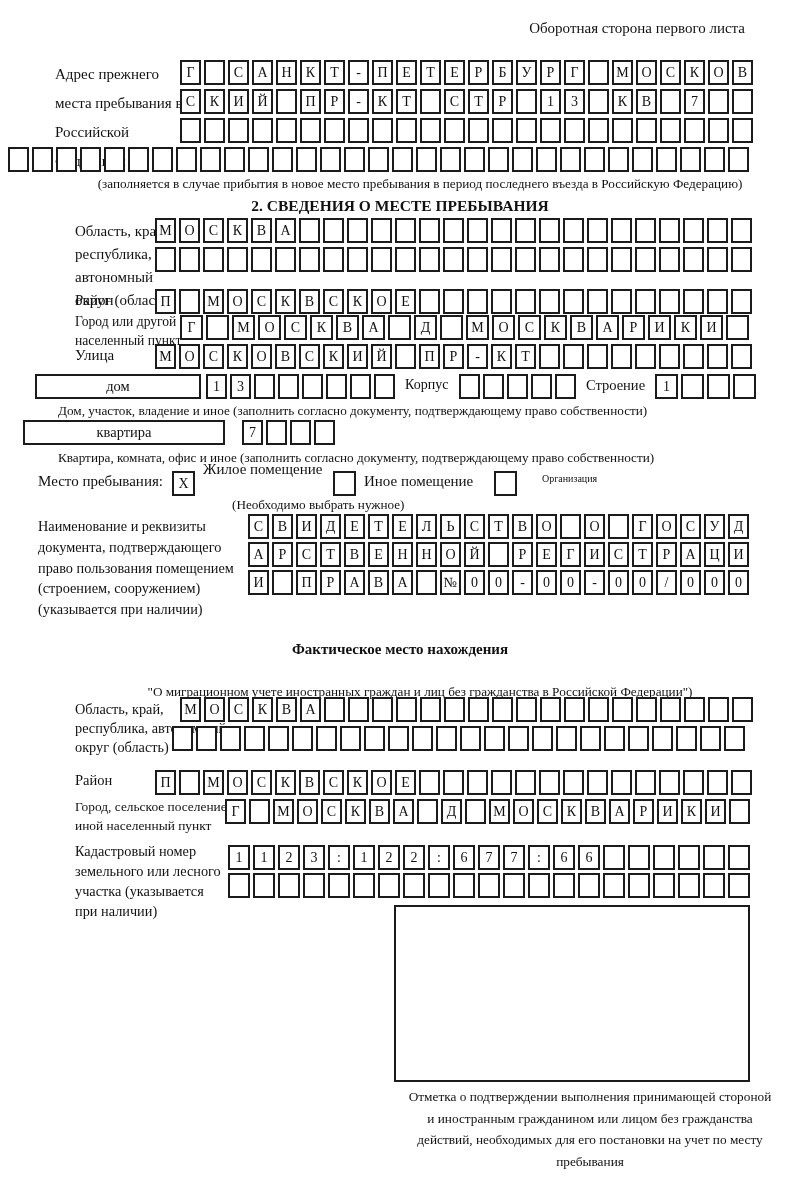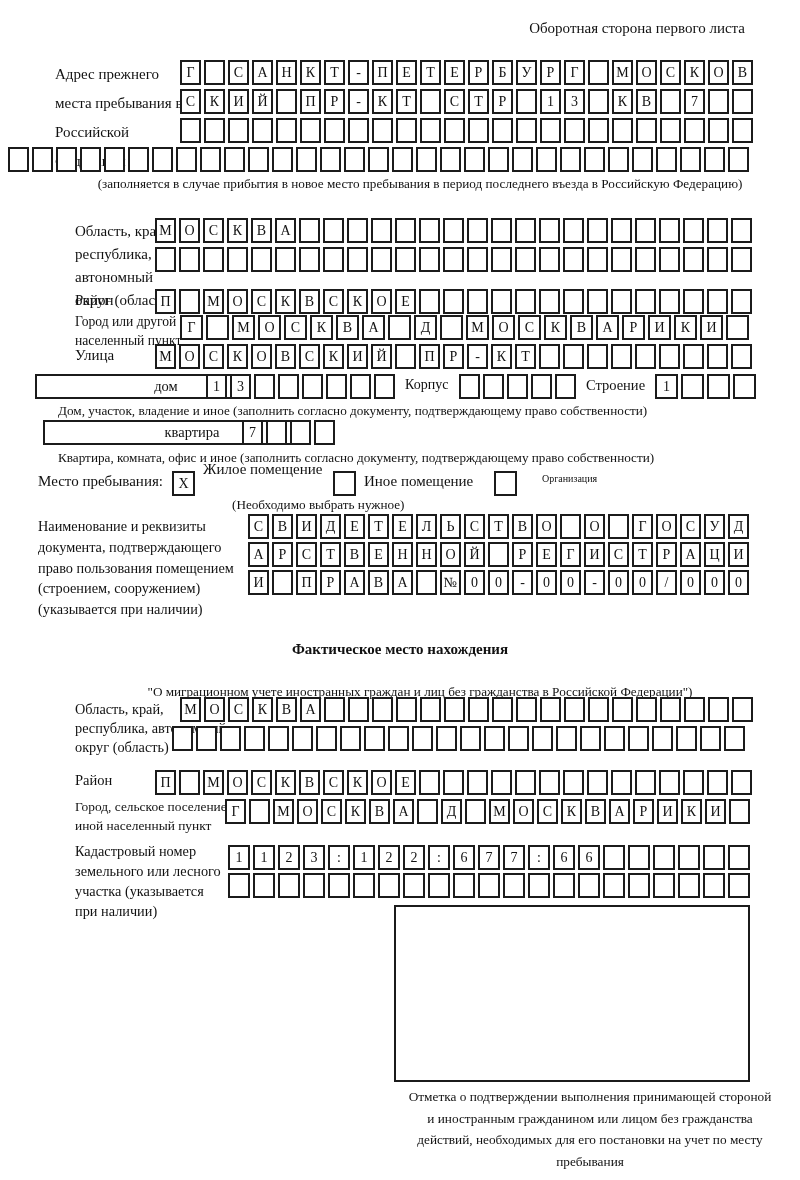--- a/index.html
+++ b/index.html
@@ -17,21 +17,21 @@
   .cellrow{position:absolute;display:flex;white-space:nowrap;}
   .cell{
     flex:none;width:17px;height:21px;border:2px solid #1b1b1b;margin-right:3px;
     display:inline-flex;align-items:center;justify-content:center;
     font-size:14px;background:#fff;
   }
   .cellrow.md .cell{width:18px;}
   .cellrow.lg .cell{width:19px;}
   .wbox{
     position:absolute;border:2px solid #1b1b1b;background:#fff;height:21px;
-    display:flex;align-items:center;justify-content:center;font-size:14.5px;padding-left:48px;
+    display:flex;align-items:center;justify-content:center;font-size:14.5px;
   }
   .chk{
     position:absolute;width:19px;height:21px;border:2px solid #1b1b1b;background:#fff;
     display:flex;align-items:center;justify-content:center;font-size:14px;
   }
   .bigbox{position:absolute;border:2px solid #1b1b1b;background:#fff;}
 </style>
 </head>
 <body>
 
@@ -146,20 +146,21 @@
       <span class="cell"></span>
       <span class="cell"></span>
       <span class="cell"></span>
       <span class="cell"></span>
       <span class="cell"></span>
       <span class="cell"></span>
       <span class="cell"></span>
     </div>
   <div class="note center" style="top:176px;">(заполняется в случае прибытия в новое место пребывания в период последнего въезда в Российскую Федерацию)</div>
 
+  <div class="abs center bold" style="top:197px;font-size:15.5px;">2. СВЕДЕНИЯ О МЕСТЕ ПРЕБЫВАНИЯ</div>
 
   <div class="lbl tight" style="top:220px;left:75px;width:112px;">Область, край, республика, автономный округ (область)</div>
   <div class="cellrow" style="top:218px;left:155px;">
       <span class="cell">М</span>
       <span class="cell">О</span>
       <span class="cell">С</span>
       <span class="cell">К</span>
       <span class="cell">В</span>
       <span class="cell">А</span>
       <span class="cell"></span>
@@ -315,21 +316,21 @@
     </div>
   <div class="abs" style="top:377px;left:586px;font-size:14.5px;">Строение</div>
   <div class="cellrow lg" style="top:374px;left:655px;">
       <span class="cell">1</span>
       <span class="cell"></span>
       <span class="cell"></span>
       <span class="cell"></span>
     </div>
   <div class="note" style="top:403px;left:38px;">Дом, участок, владение и иное (заполнить согласно документу, подтверждающему право собственности)</div>
 
-  <div class="wbox" style="top:420px;left:43px;width:198px;">квартира</div>
+  <div class="wbox" style="top:420px;left:23px;width:198px;">квартира</div>
   <div class="cellrow" style="top:420px;left:242px;">
       <span class="cell">7</span>
       <span class="cell"></span>
       <span class="cell"></span>
       <span class="cell"></span>
     </div>
   <div class="note" style="top:450px;left:38px;">Квартира, комната, офис и иное (заполнить согласно документу, подтверждающему право собственности)</div>
 
   <div class="abs" style="top:473px;left:38px;font-size:15px;">Место пребывания:</div>
   <div class="chk" style="top:471px;left:172px;">X</div>

